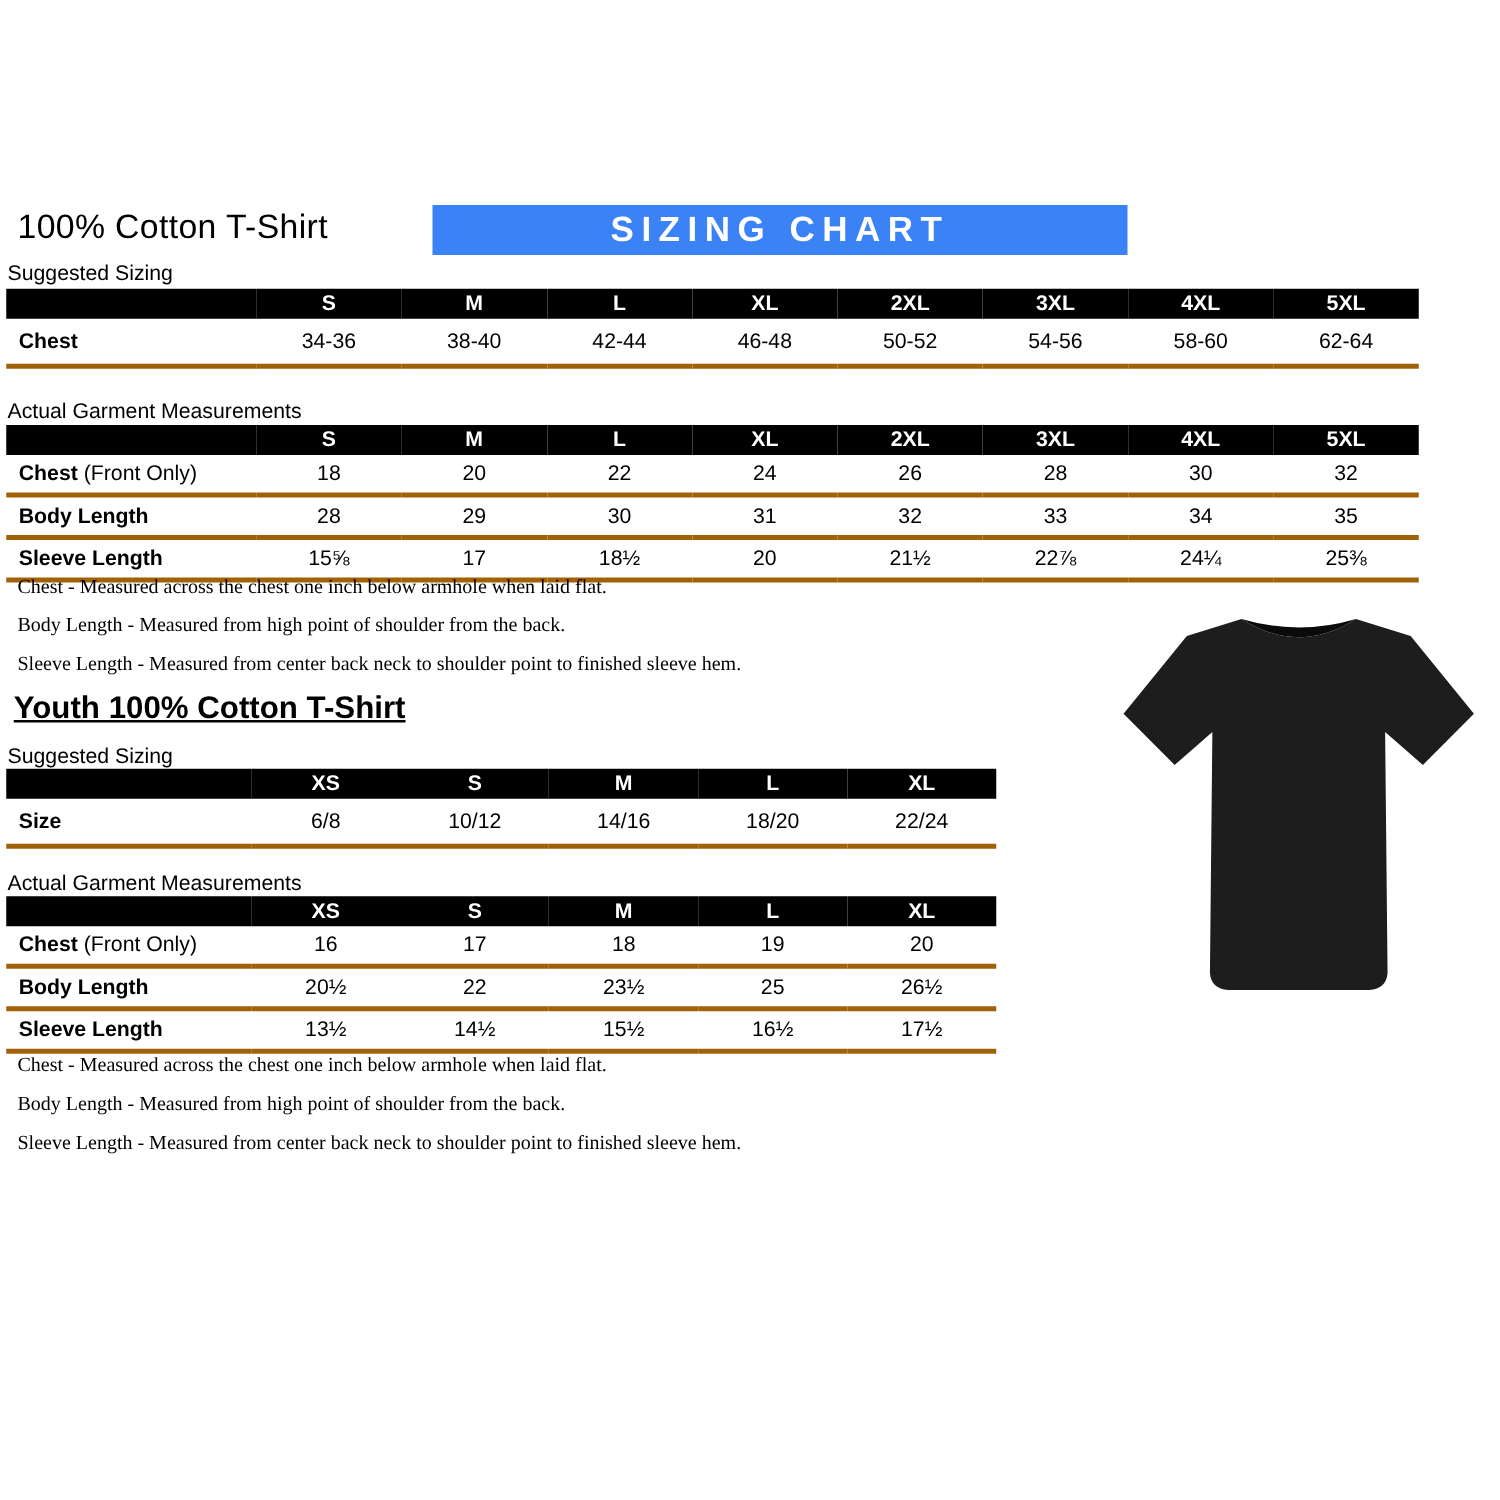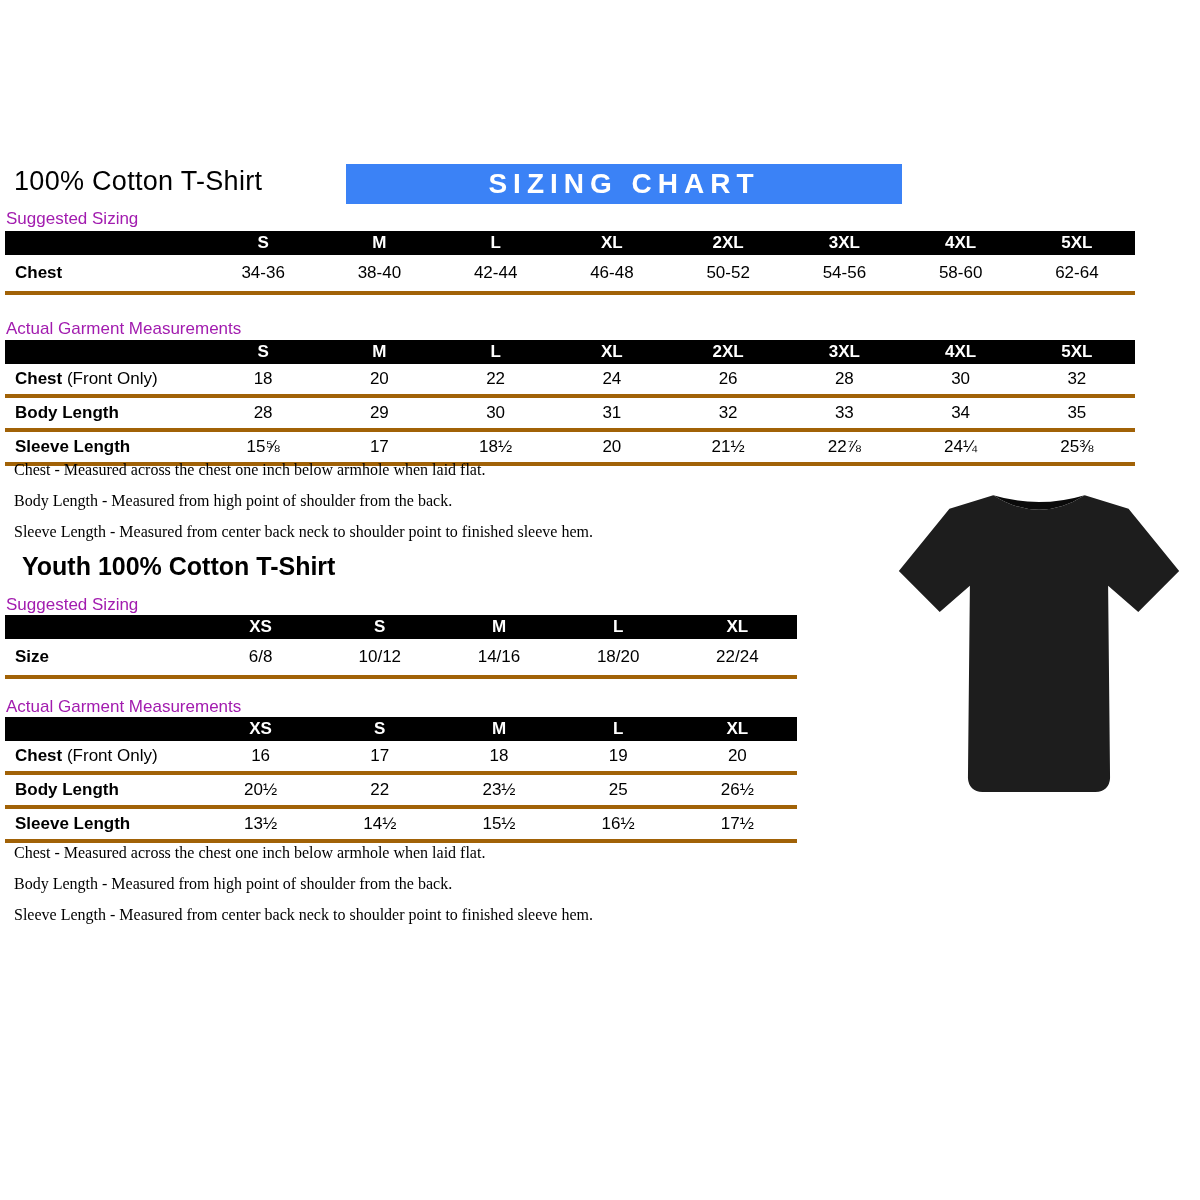--- a/index.html
+++ b/index.html
@@ -16,21 +16,21 @@
   .page-title {
     left:14px; top:166px;
     font-size:27px; font-weight:400; letter-spacing:0.3px;
   }
   .banner {
     left:346px; top:164px; width:556px; height:40px;
     background:#3b82f6; color:#fff;
     display:flex; align-items:center; justify-content:center;
     font-size:28px; font-weight:700; letter-spacing:6px;
   }
-  .seclabel { font-size:17px; color:#a21caf; }
+  .seclabel { font-size:17px; color:#000000; }
 
   table.sizing { border-collapse:collapse; table-layout:fixed; }
   table.sizing th {
     background:#000; color:#fff;
     font-size:17px; font-weight:700; line-height:20px;
     padding:2px 0; text-align:center;
   }
   table.sizing td {
     font-size:17px; line-height:20px; text-align:center;
     border-bottom:4px solid #a16207;
@@ -144,21 +144,21 @@
       </tr>
     </tbody>
   </table>
 
 <div class="abs notes" style="left:14px; top:460px;">
   <div>Chest - Measured across the chest one inch below armhole when laid flat.</div>
   <div>Body Length - Measured from high point of shoulder from the back.</div>
   <div>Sleeve Length - Measured from center back neck to shoulder point to finished sleeve hem.</div>
 </div>
 
-<div class="abs youth-title" style="left:22px; top:552px;">Youth 100% Cotton T-Shirt</div>
+<div class="abs youth-title" style="left:11px; top:552px;text-decoration:underline;">Youth 100% Cotton T-Shirt</div>
 
 <div class="abs seclabel" style="left:6px; top:595px;">Suggested Sizing</div>
 
 <table class="abs sizing tall t-youth" style="left:5px; top:615px;">
     <thead>
       <tr>
         <th></th>
         <th>XS</th>
         <th>S</th>
         <th>M</th>

